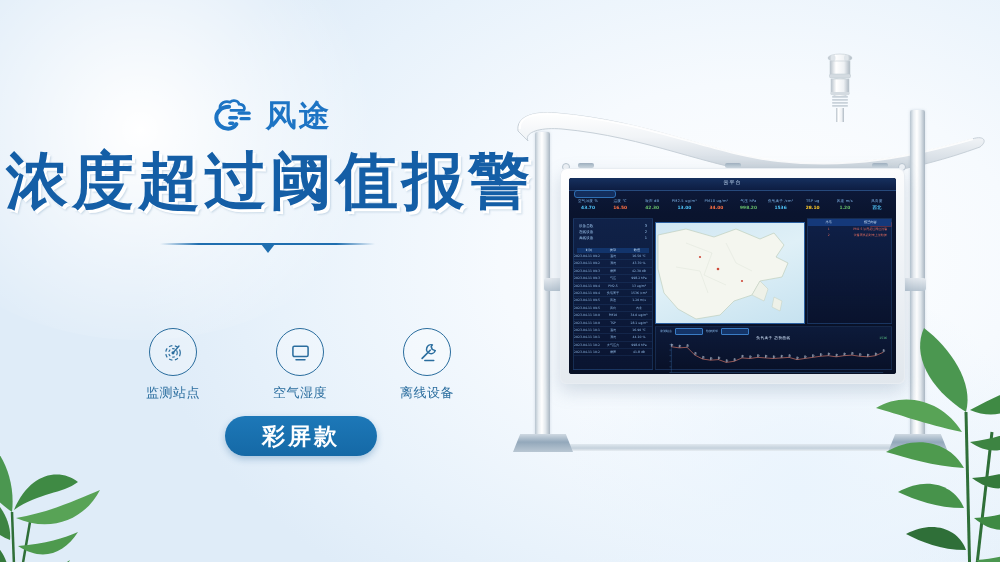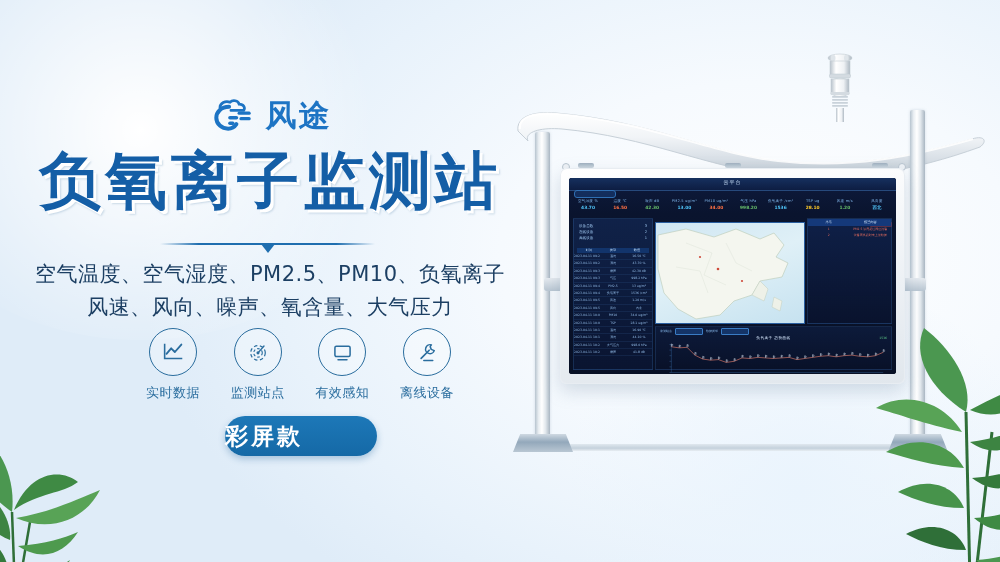--- a/index.html
+++ b/index.html
@@ -45,21 +45,21 @@
   
   .features{position:absolute;left:140px;top:328px;width:320px;display:flex;justify-content:space-between;}
   .feature{width:66px;text-align:center;}
   .fcircle{width:46px;height:46px;margin:0 auto;border-radius:50%;border:1.6px solid #2a6d9e;
      display:flex;align-items:center;justify-content:center;background:rgba(255,255,255,.25);}
   .flabel{margin-top:8px;font-size:13px;color:#2a6d9e;letter-spacing:.5px;
      font-family:"DejaVu Sans","Liberation Sans",sans-serif;white-space:nowrap;}
 
   .pill{position:absolute;left:225px;top:416px;width:152px;height:40px;border-radius:20px;
      background:linear-gradient(180deg,#1d78b8 0%,#1569a6 100%);
-     display:flex;align-items:center;justify-content:flex-start;
+     display:flex;align-items:center;justify-content:center;
      box-shadow:0 3px 7px rgba(20,90,150,.30);}
   .pill span{color:#fff;font-size:23px;font-weight:bold;letter-spacing:3px;
      font-family:"DejaVu Sans","Liberation Sans",sans-serif;}
 
   
   .product{position:absolute;left:500px;top:0;width:500px;height:562px;}
 
   
   .canopy{position:absolute;left:10px;top:95px;width:480px;height:80px;}
 
@@ -161,63 +161,50 @@
           <path d="M22 9 C13 9,8 15,8 21 C8 28,14 33,21 33 C25 33,28 31,30 28" fill="none" stroke="#1d74c4" stroke-width="4.4" stroke-linecap="round"></path>
           <rect x="21" y="19" width="11" height="4" rx="2" fill="#1d74c4"></rect>
           <rect x="21" y="25" width="7" height="4" rx="2" fill="#1d74c4"></rect>
           <path d="M33 16 L44 16" stroke="#1d74c4" stroke-width="3.4" stroke-linecap="round"></path>
           <path d="M35 22 L44 22" stroke="#1d74c4" stroke-width="3.4" stroke-linecap="round"></path>
         </svg>
       </span>
       <span class="brand-name">风途</span>
     </div>
 
-    <div class="title">负氧离子监测站</div>
+    <div class="title">浓度超过阈值报警</div>
 
     <div class="divider">
       <div class="ln"></div>
       <div class="tri"></div>
     </div>
 
-    <div class="subtitle">
-      <div>空气温度、空气湿度、PM2.5、PM10、负氧离子</div>
-      <div>风速、风向、噪声、氧含量、大气压力</div>
-    </div>
 
     <div class="features">
-      <div class="feature">
-        <div class="fcircle">
-          <svg viewBox="0 0 28 28" width="26" height="26">
-            <polyline points="5,5 5,21 24,21" fill="none" stroke="#2a6d9e" stroke-width="1.7"></polyline>
-            <polyline points="7,16 12,10 16,14 23,6" fill="none" stroke="#2a6d9e" stroke-width="2" stroke-linecap="round" stroke-linejoin="round"></polyline>
-          </svg>
-        </div>
-        <div class="flabel">实时数据</div>
-      </div>
 
       <div class="feature">
         <div class="fcircle">
           <svg viewBox="0 0 28 28" width="24" height="24">
             <circle cx="14" cy="15" r="8.5" fill="none" stroke="#2a6d9e" stroke-width="1.4" stroke-dasharray="4 3"></circle>
             <circle cx="14" cy="15" r="5" fill="none" stroke="#2a6d9e" stroke-width="1.3" stroke-dasharray="3 2.5"></circle>
             <circle cx="14" cy="15" r="1.8" fill="#2a6d9e"></circle>
             <path d="M14 15 L21 7" stroke="#2a6d9e" stroke-width="1.6" stroke-linecap="round"></path>
           </svg>
         </div>
         <div class="flabel">监测站点</div>
       </div>
 
       <div class="feature">
         <div class="fcircle">
           <svg viewBox="0 0 28 28" width="25" height="25">
             <rect x="5.5" y="7" width="17" height="11.5" rx="1.6" fill="none" stroke="#2a6d9e" stroke-width="1.7"></rect>
             <line x1="9" y1="22" x2="19" y2="22" stroke="#2a6d9e" stroke-width="1.7" stroke-linecap="round"></line>
           </svg>
         </div>
-        <div class="flabel">有效感知</div>
+        <div class="flabel">空气湿度</div>
       </div>
 
       <div class="feature">
         <div class="fcircle">
           <svg viewBox="0 0 28 28" width="25" height="25">
             <path d="M19.5 5.5 a5 5 0 1 0 3.2 6.4 l-3.4 -1.4 -1.2 -3.1 z" fill="none" stroke="#2a6d9e" stroke-width="1.7" stroke-linejoin="round"></path>
             <line x1="17" y1="11.5" x2="8" y2="20.5" stroke="#2a6d9e" stroke-width="1.9" stroke-linecap="round"></line>
             <line x1="11" y1="23" x2="21" y2="23" stroke="#2a6d9e" stroke-width="1.7" stroke-linecap="round"></line>
           </svg>
         </div>

